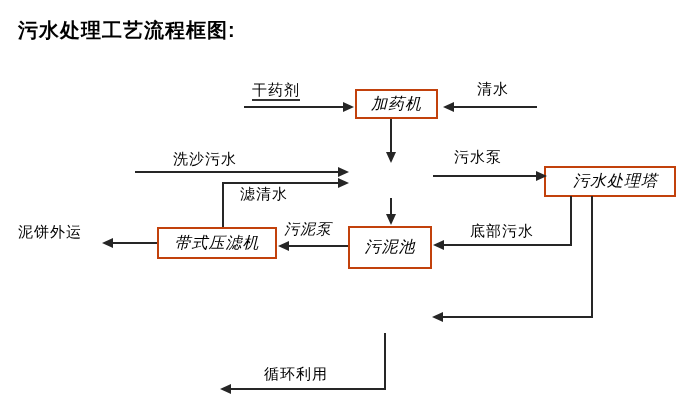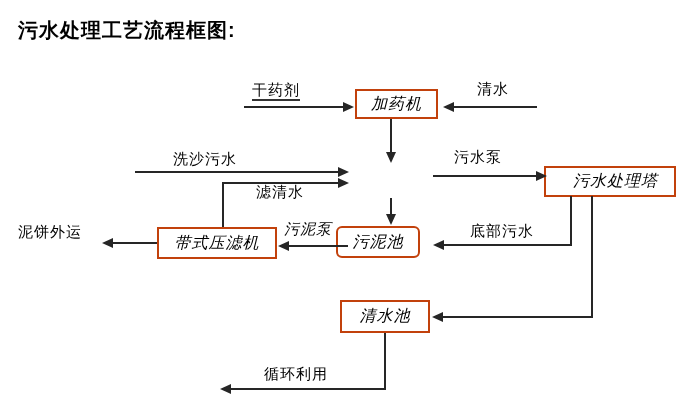--- a/index.html
+++ b/index.html
@@ -50,43 +50,42 @@
 </style>
 </head>
 <body>
 
 <div id="canvas">
 
   <div class="title">污水处理工艺流程框图:</div>
 
   <div class="node" style="left:355px; top:89px;  width:83px;  height:30px;">加药机</div>
   <div class="node" style="left:544px; top:166px; width:132px; height:31px;padding-left:11px;">污水处理塔</div>
-  <div class="node" style="left:336px; top:226px; width:84px;  height:32px;border-radius:6px;">污泥池</div>
+  <div class="node" style="left:348px; top:226px; width:84px;  height:43px;">污泥池</div>
   <div class="node" style="left:157px; top:227px; width:120px; height:32px;">带式压滤机</div>
-  <div class="node" style="left:340px; top:300px; width:90px;  height:33px;">清水池</div>
 
   <div class="flabel underlined" style="left:252px; top:82px;text-align:right;">干药剂</div>
   <div class="hline" style="left:244px; top:106px; width:100px;"></div>
   <div class="ah ah-r" style="left:343px; top:102px;"></div>
 
   <div class="flabel" style="left:477px; top:81px;">清水</div>
   <div class="hline" style="left:453px; top:106px; width:84px;"></div>
   <div class="ah ah-l" style="left:443px; top:102px;"></div>
 
   <div class="vline" style="left:390px; top:119px; height:35px;"></div>
   <div class="ah ah-d" style="left:386px; top:152px;"></div>
 
   <div class="flabel" style="left:173px; top:151px;">洗沙污水</div>
   <div class="hline" style="left:135px; top:171px; width:204px;"></div>
   <div class="ah ah-r" style="left:338px; top:167px;"></div>
 
   <div class="vline" style="left:222px; top:182px; height:45px;"></div>
   <div class="hline" style="left:222px; top:182px; width:117px;"></div>
   <div class="ah ah-r" style="left:338px; top:178px;"></div>
-  <div class="flabel" style="left:256px; top:186px;font-family:Liberation Mono, monospace;">滤清水</div>
+  <div class="flabel" style="left:240px; top:186px;">滤清水</div>
 
   <div class="flabel" style="left:454px; top:149px;">污水泵</div>
   <div class="hline" style="left:433px; top:175px; width:104px;"></div>
   <div class="ah ah-r" style="left:536px; top:171px;"></div>
 
   <div class="vline" style="left:390px; top:198px; height:18px;"></div>
   <div class="ah ah-d" style="left:386px; top:214px;"></div>
 
   <div class="vline" style="left:570px; top:196px; height:50px;"></div>
   <div class="hline" style="left:442px; top:244px; width:130px;"></div>

